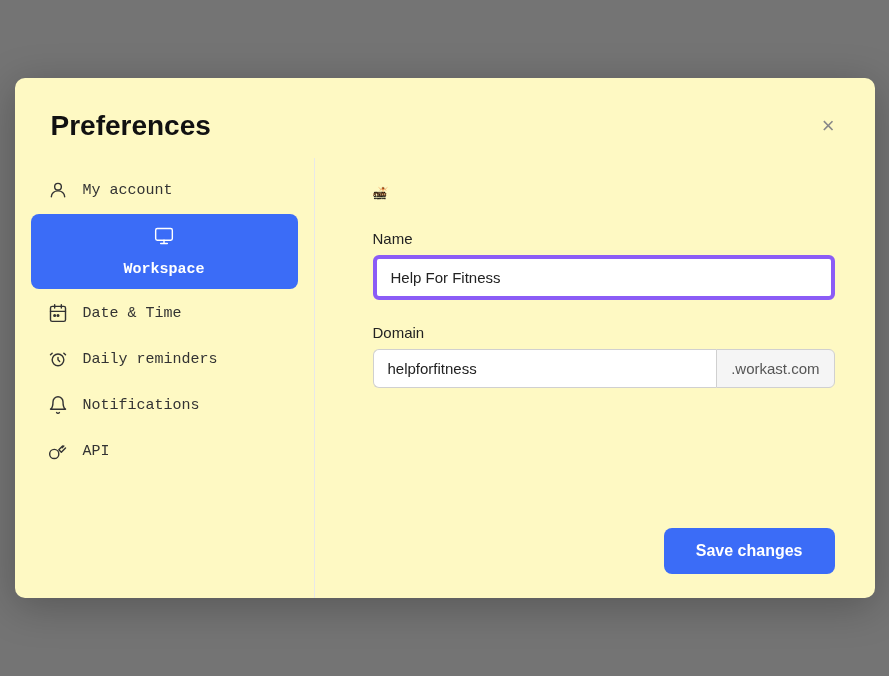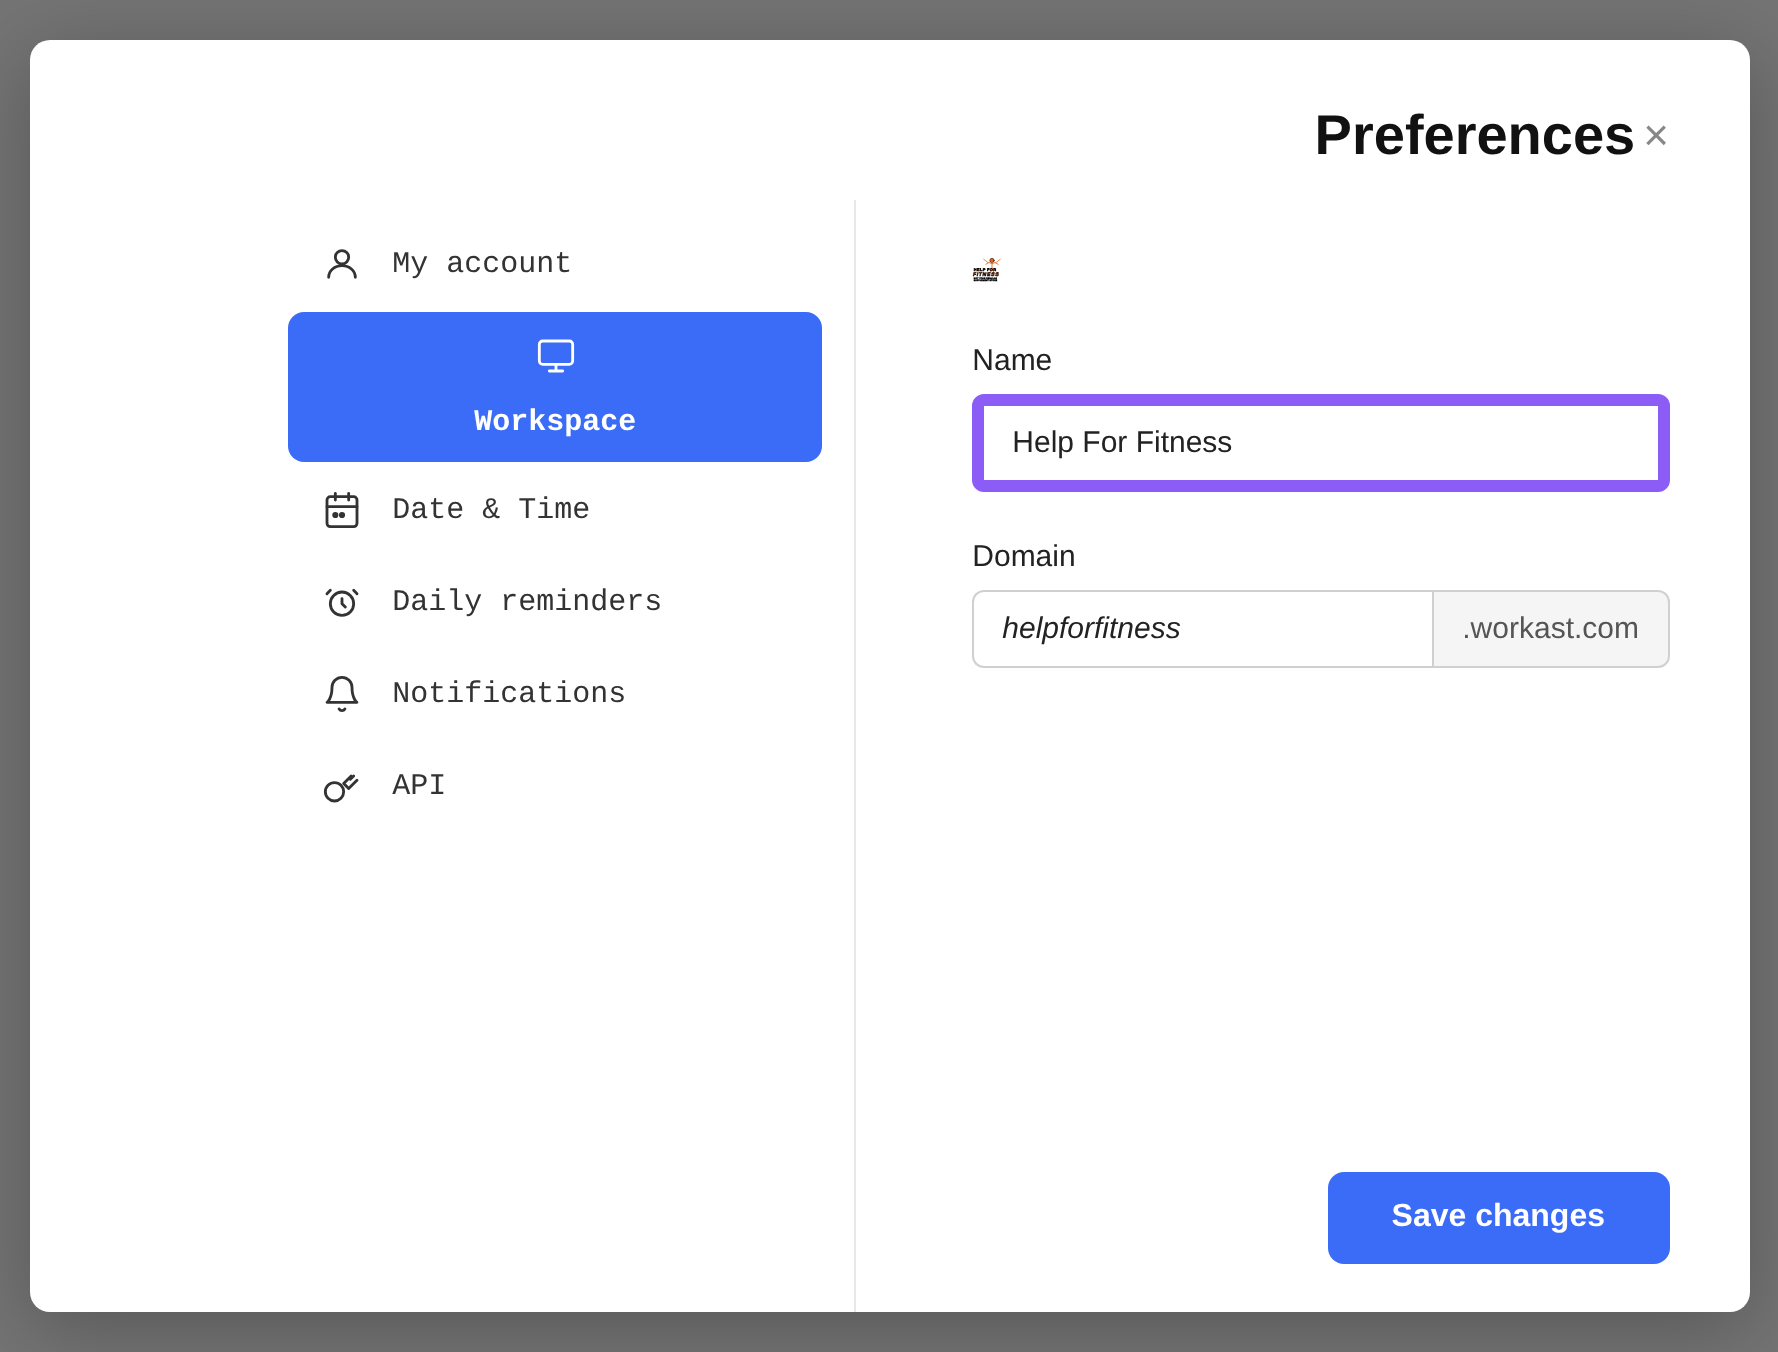--- a/index.html
+++ b/index.html
@@ -18,30 +18,29 @@
       position: relative;
       width: 889px;
       height: 676px;
       background: rgba(100,100,100,0.55);
       display: flex;
       align-items: center;
       justify-content: center;
     }
 
     .modal {
-      background: #ffffff;
+      background: #fef9c3;
       border-radius: 10px;
       width: 860px;
-      height: 636px;
+      height: 520px;
       display: flex;
       flex-direction: column;
       position: relative;
       overflow: hidden;
       box-shadow: 0 8px 40px rgba(0,0,0,0.25);
-      align-items: flex-end;
     }
 
     .modal-header {
       padding: 32px 36px 16px 36px;
       display: flex;
       align-items: center;
       justify-content: space-between;
       border-bottom: none;
     }
 
@@ -127,21 +126,21 @@
 
     .field-label {
       font-size: 15px;
       font-weight: 500;
       color: #222;
       margin-bottom: 8px;
     }
 
     .field-input {
       width: 100%;
-      border: 6px solid #8b5cf6;
+      border: 4px solid #8b5cf6;
       border-radius: 6px;
       padding: 10px 14px;
       font-size: 15px;
       color: #222;
       outline: none;
       background: #fff;
     }
 
     .domain-row {
       display: flex;
@@ -151,21 +150,20 @@
     .domain-input {
       flex: 1;
       border: 1px solid #d0d0d0;
       border-radius: 6px 0 0 6px;
       padding: 10px 14px;
       font-size: 15px;
       color: #222;
       outline: none;
       background: #fff;
       border-right: none;
-      font-style: italic;
     }
 
     .domain-suffix {
       border: 1px solid #d0d0d0;
       border-radius: 0 6px 6px 0;
       padding: 10px 14px;
       font-size: 15px;
       color: #555;
       background: #f5f5f5;
       display: flex;

